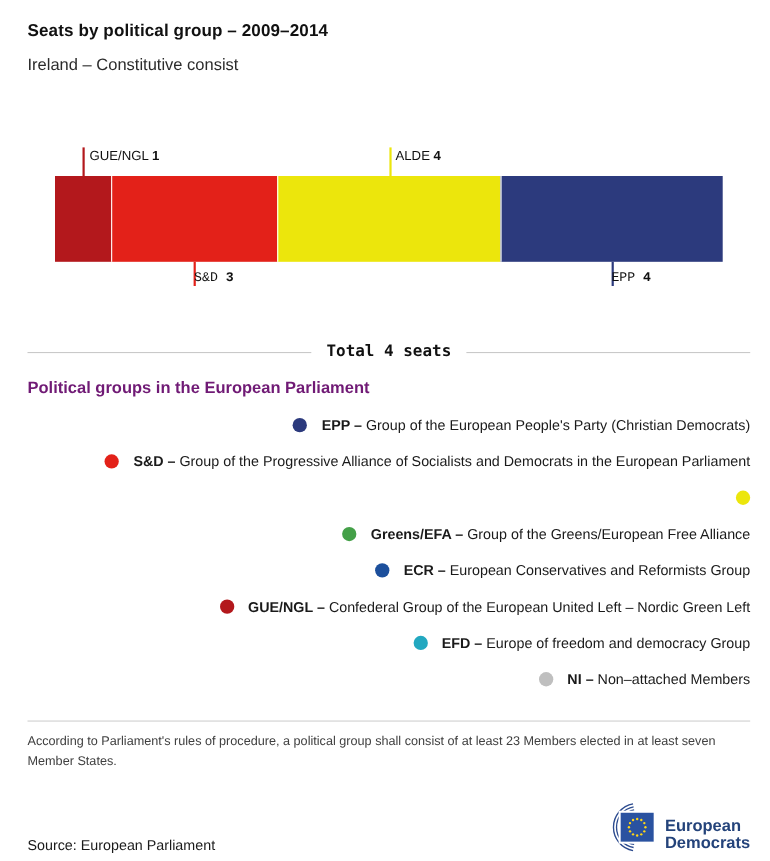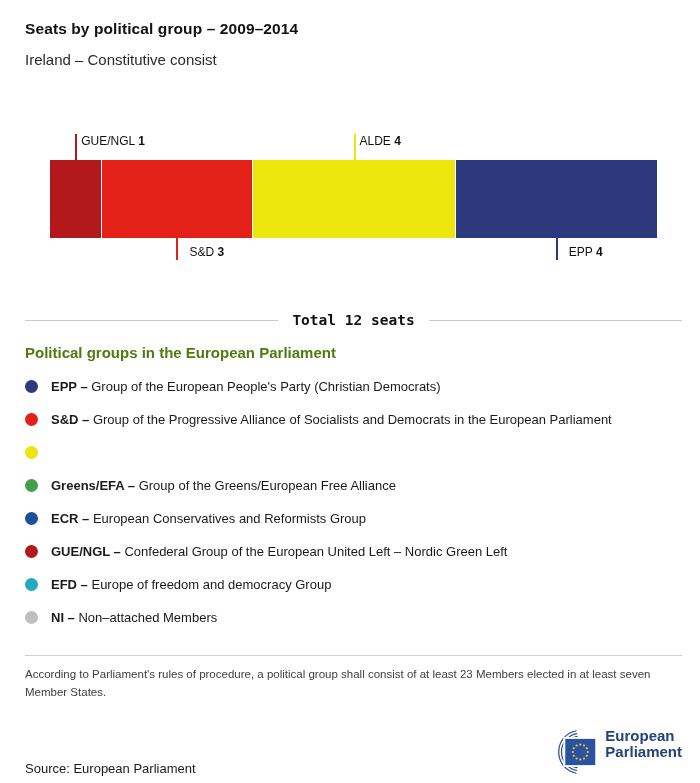--- a/index.html
+++ b/index.html
@@ -15,44 +15,44 @@
   .bar { position:absolute; top:30px; left:0; right:0; height:78px; display:flex; }
   .seg { height:100%; }
   .seg + .seg { border-left:1.5px solid #ffffff; }
   .seat-label { position:absolute; font-size:12px; white-space:nowrap; color:#111; }
   .seat-label .tick { position:absolute; left:0; width:2px; }
   .seat-label.above { top:4px; height:26px; }
   .seat-label.above .tick { top:0; bottom:-1px; }
   .seat-label.above .lbl-text { position:absolute; left:6px; top:0; }
   .seat-label.below { top:108px; height:28px; }
   .seat-label.below .tick { top:0; height:22px; }
-  .seat-label.below .lbl-text { position:absolute; left:13px; top:7px; }
+  .seat-label.below .lbl-text { position:absolute; left:0; top:7px;font-family:Liberation Mono, monospace; }
   .seat-label b { font-weight:bold; }
 
   
   .total-row { display:flex; align-items:center; gap:14px; margin-top:44px; }
   .total-row .rule { flex:1; height:1px; background:#c9c9c9; }
   .total-text { font-family:"DejaVu Sans Mono", monospace; font-weight:bold; font-size:14.5px; color:#111; }
 
-  h3[data-name="legend-heading"] { font-size:15px; font-weight:bold; margin-top:16px; color:#4d7c0f; }
+  h3[data-name="legend-heading"] { font-size:15px; font-weight:bold; margin-top:16px; color:#701a75; }
 
   ul[data-name="legend-list"] { list-style:none; margin-top:9px; }
-  ul[data-name="legend-list"] li { display:flex; align-items:center; height:33px; gap:13px; }
+  ul[data-name="legend-list"] li { display:flex; align-items:center; height:33px; gap:13px;justify-content:flex-end; }
   .dot { width:13px; height:13px; border-radius:50%; flex:0 0 13px; }
   .legend-text { font-size:13px; }
   .legend-text b { font-weight:bold; }
 
   hr.divider { border:none; border-top:1px solid #cfcfcf; margin-top:21px; }
   p.footnote { font-size:11.5px; color:#404040; line-height:1.55; margin-top:10px; max-width:655px; }
 
   .bottom-row { display:flex; justify-content:space-between; align-items:flex-end; margin-top:26px; }
   p.source { font-size:13px; color:#1a1a1a; }
   p.source strong { font-weight:normal; }
 
-  .logo { display:flex; align-items:flex-start; gap:6px; }
+  .logo { display:flex; align-items:flex-end; gap:6px; }
   .logo-text { font-size:15px; font-weight:bold; color:#24437a; line-height:1.1; }
 </style>
 </head>
 <body>
 
 <div class="page" data-name="infographic">
 
   <h1 data-name="page-title">Seats by political group – 2009–2014</h1>
   <h2 data-name="page-subtitle">Ireland – Constitutive consist</h2>
 
@@ -76,21 +76,21 @@
         <span class="lbl-text" data-name="label-text">ALDE <b>4</b></span>
       </div>
       <div class="seat-label below" data-name="seat-label-epp" style="left: 83.3333%;">
         <span class="tick" data-name="label-tick" style="background: rgb(44, 58, 125);"></span>
         <span class="lbl-text" data-name="label-text">EPP <b>4</b></span>
       </div>
     </div>
 
   <div class="total-row" data-name="total-seats-row">
     <span class="rule" data-name="total-rule-left"></span>
-    <span class="total-text" data-name="total-seats-label">Total 12 seats</span>
+    <span class="total-text" data-name="total-seats-label">Total 4 seats</span>
     <span class="rule" data-name="total-rule-right"></span>
   </div>
 
   <h3 data-name="legend-heading">Political groups in the European Parliament</h3>
 
   <ul id="legend" data-name="legend-list">
       <li data-name="legend-item">
         <span class="dot" data-name="legend-dot" style="background: rgb(44, 58, 125);"></span>
         <span class="legend-text" data-name="legend-label"><b>EPP – </b>Group of the European People's Party (Christian Democrats)</span>
       </li>
@@ -149,18 +149,18 @@
             <circle cx="44.00" cy="32.00" r="1.15" fill="#ffd617"></circle>
             <circle cx="40.00" cy="30.93" r="1.15" fill="#ffd617"></circle>
             <circle cx="37.07" cy="28.00" r="1.15" fill="#ffd617"></circle>
             <circle cx="36.00" cy="24.00" r="1.15" fill="#ffd617"></circle>
             <circle cx="37.07" cy="20.00" r="1.15" fill="#ffd617"></circle>
             <circle cx="40.00" cy="17.07" r="1.15" fill="#ffd617"></circle>
           </g>
       </svg>
       <div class="logo-text" data-name="logo-text">
         <div data-name="logo-line1">European</div>
-        <div data-name="logo-line2">Parliament</div>
+        <div data-name="logo-line2">Democrats</div>
       </div>
     </div>
   </div>
 
 </div>
 
 </body></html>

